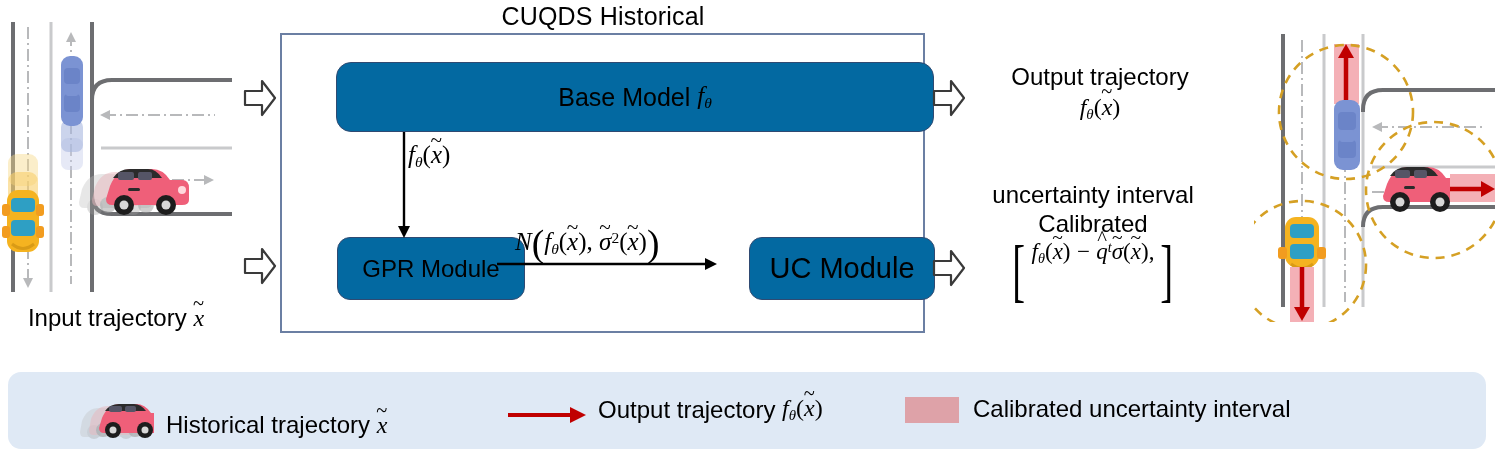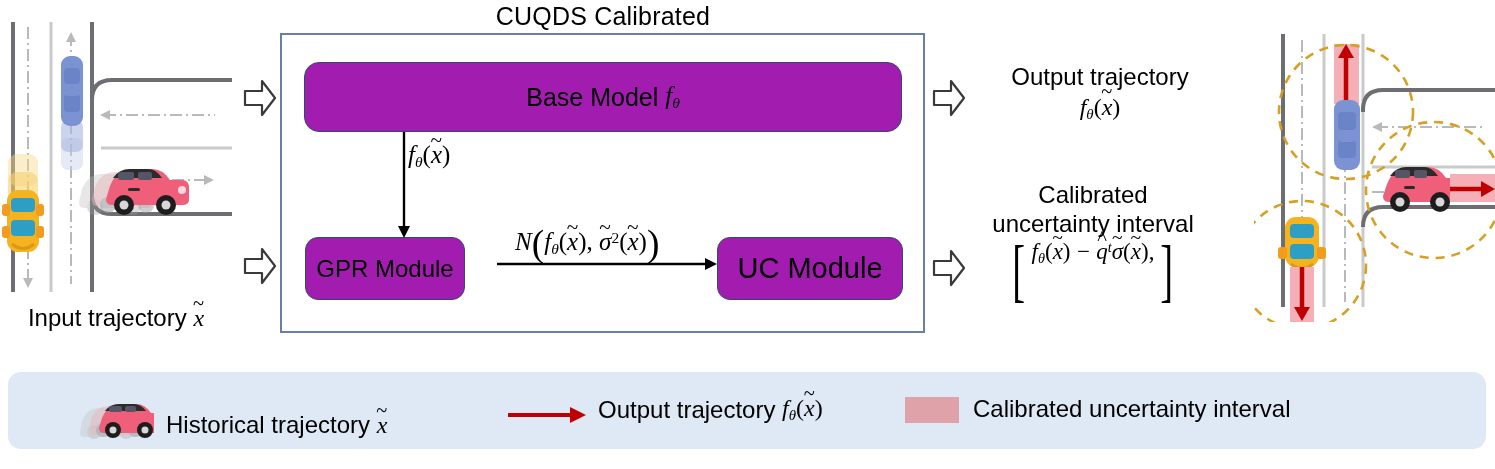--- a/index.html
+++ b/index.html
@@ -19,25 +19,25 @@
      top:-.62em;font-size:.85em;font-family:"Liberation Serif",serif;font-style:normal;}
   .hat{position:relative;display:inline-block;}
   .hat:before{content:"^";position:absolute;left:50%;transform:translateX(-50%);
      top:-.58em;font-size:.9em;font-family:"Liberation Serif",serif;font-style:normal;}
 
   
   #framework-title{left:281px;top:2px;width:644px;text-align:center;font-size:25px;letter-spacing:.2px;}
   #framework-box{left:280px;top:33px;width:645px;height:300px;border:2.5px solid #6b7fa3;box-sizing:border-box;background:#fff;}
 
   .node{
-    position:absolute;background:#a21caf;border:1.6px solid #2f4a72;border-radius:13px;
-    display:flex;align-items:center;justify-content:center;text-align:center;box-sizing:border-box;
+    position:absolute;background:#0369a1;border:1.6px solid #2f4a72;border-radius:13px;
+    display:flex;align-items:center;justify-content:center;text-align:center;box-sizing:border-box;margin-left:32px;
   }
   #node-base-model{left:304px;top:62px;width:598px;height:70px;font-size:25px;border-radius:15px;}
-  #node-gpr{left:305px;top:237px;width:160px;height:63px;font-size:24px;}
+  #node-gpr{left:305px;top:237px;width:188px;height:63px;font-size:24px;}
   #node-uc{left:717px;top:237px;width:186px;height:63px;font-size:29px;}
 
   
   #arrow-base-to-gpr{left:398px;top:132px;width:12px;height:108px;}
   #label-ftheta-vert{left:408px;top:140px;font-size:25px;}
   
   #arrow-gpr-to-uc{left:497px;top:258px;width:222px;height:12px;}
   #label-normal{left:515px;top:222px;font-size:25px;white-space:nowrap;}
 
   
@@ -156,21 +156,21 @@
   <svg width="34" height="40" viewBox="0 0 34 40">
     <path d="M2 13 h17 V3 l13 17 -13 17 V27 H2 z" fill="#ffffff" stroke="#3a3a3a" stroke-width="2.2" stroke-linejoin="round"></path>
   </svg>
 </div>
 <div class="blockarrow" style="left:243px;top:246px;">
   <svg width="34" height="40" viewBox="0 0 34 40">
     <path d="M2 13 h17 V3 l13 17 -13 17 V27 H2 z" fill="#ffffff" stroke="#3a3a3a" stroke-width="2.2" stroke-linejoin="round"></path>
   </svg>
 </div>
 
-<div class="abs" id="framework-title">CUQDS Calibrated</div>
+<div class="abs" id="framework-title">CUQDS Historical</div>
 <div class="abs" id="framework-box"></div>
 
 <div class="node" id="node-base-model">
   <span>Base Model</span>&nbsp;<span class="mi">f<span class="sub">θ</span></span>
 </div>
 
 <div class="node" id="node-gpr">
   <span>GPR Module</span>
 </div>
 
@@ -210,22 +210,22 @@
 </div>
 
 <div class="abs" id="out-traj">
   <div>Output trajectory</div>
   <div>
     <span class="mi">f<span class="sub">θ</span></span><span class="mup">(</span><span class="mi tilde-x">x</span><span class="mup">)</span>
   </div>
 </div>
 
 <div class="abs" id="out-calib">
+  <div>uncertainty interval</div>
   <div>Calibrated</div>
-  <div>uncertainty interval</div>
 </div>
 
 <div class="abs" id="out-interval">
   <div class="bracket-wrap">
     <span class="brk">[</span>
     <span class="brk-rows">
       <div>
         <span class="mi">f<span class="sub">θ</span></span><span class="mup">(</span><span class="mi tilde-x">x</span><span class="mup">)</span>
         <span class="mup">−</span>
         <span class="mi hat">q</span><span class="sup">t</span><span class="mi tilde-x">σ</span><span class="mup">(</span><span class="mi tilde-x">x</span><span class="mup">),</span>

